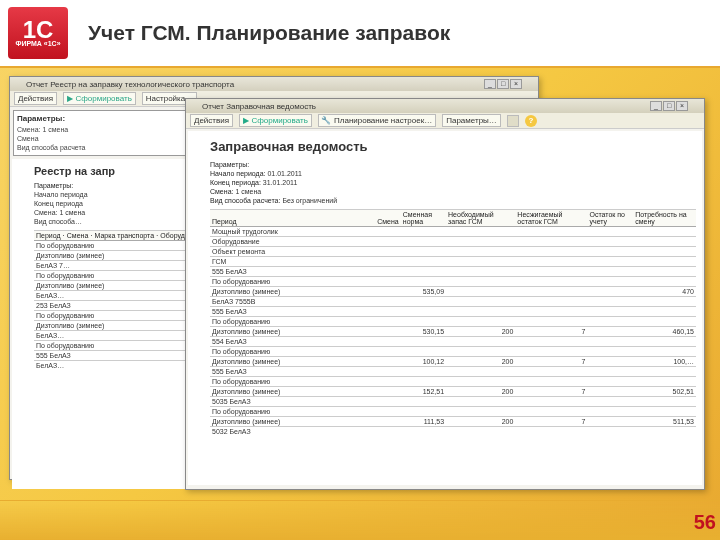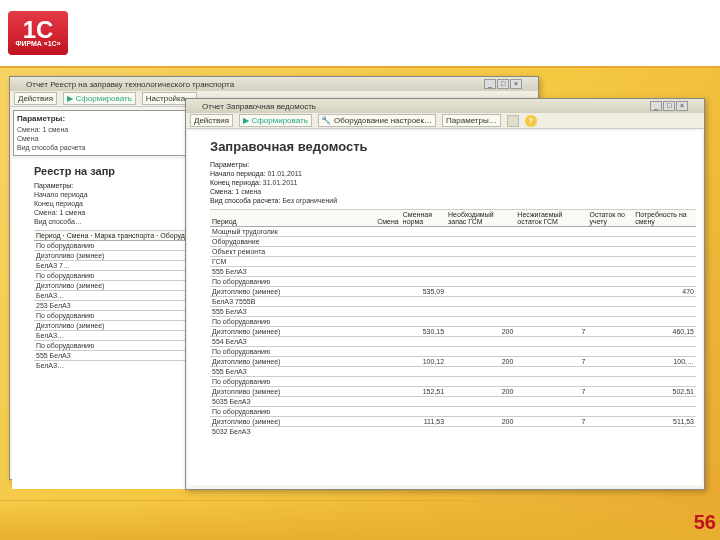--- a/index.html
+++ b/index.html
@@ -14,21 +14,21 @@
   .header-bar {
     height: 68px;
     background: #fff;
     border-bottom: 2px solid #e8a830;
     display: flex;
     align-items: center;
     padding: 0 8px;
   }
   .logo {
     width: 60px;
-    height: 44px;
+    height: 52px;
     background: linear-gradient(180deg, #e63946 0%, #c1121f 100%);
     border-radius: 4px;
     display: flex;
     flex-direction: column;
     align-items: center;
     justify-content: center;
     color: #fff;
     font-size: 8px;
     font-weight: bold;
     margin-right: 20px;
@@ -130,20 +130,21 @@
   .ico-q { background: #f5c842; border-radius: 50%; color: #fff; font-weight: bold; display:inline-flex; align-items:center; justify-content:center; }
 </style>
 </head>
 <body>
 
 <div class="header-bar">
   <div class="logo">
     <div class="logo-big">1C</div>
     <div class="logo-sub">ФИРМА «1С»</div>
   </div>
+  <div class="page-title">Учет ГСМ. Планирование заправок</div>
 </div>
 
 <div class="stage">
 
   <div class="win back-win" style="left:6px; top:8px; width:530px; height:404px;">
     <div class="win-title">
       <span>Отчет  Реестр на заправку технологического транспорта</span>
       <span class="spacer"></span>
       <span class="win-ctl">_</span>
       <span class="win-ctl">□</span>
@@ -226,21 +227,21 @@
     <div class="win-title">
       <span>Отчет  Заправочная ведомость</span>
       <span class="spacer"></span>
       <span class="win-ctl">_</span>
       <span class="win-ctl">□</span>
       <span class="win-ctl">×</span>
     </div>
     <div class="toolbar">
       <span class="tbtn">Действия</span>
       <span class="tbtn play">▶ <span>Сформировать</span></span>
-      <span class="tbtn">🔧 <span>Оборудование настроек…</span></span>
+      <span class="tbtn">🔧 <span>Планирование настроек…</span></span>
       <span class="tbtn">Параметры…</span>
       <span class="ico" style="background:#e0ddc8;border:1px solid #bbb;"></span>
       <span class="ico ico-q">?</span>
     </div>
     <div class="doc">
       <div class="doc-title">Заправочная ведомость</div>
       <div class="plist">
         <span>Параметры:</span>
         <div id="fw-params">
             <div><span class="hint">Начало периода:</span> 01.01.2011</div>

